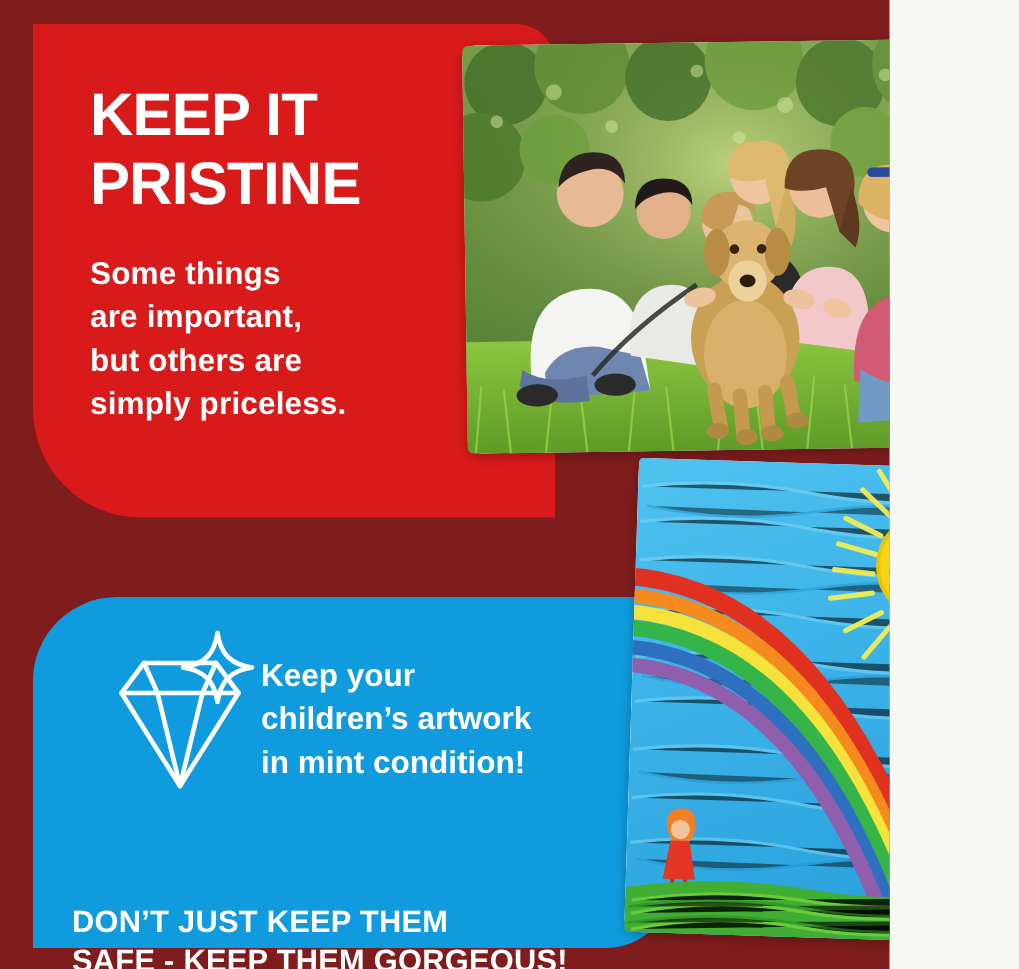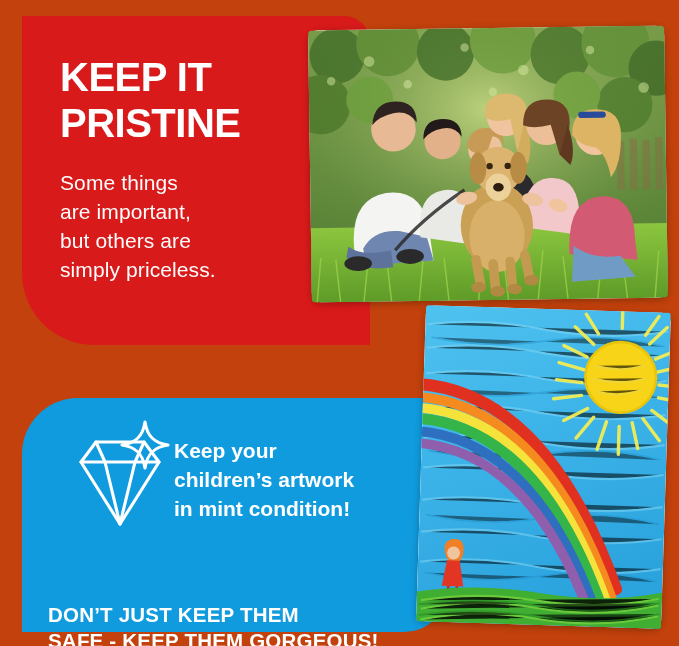--- a/index.html
+++ b/index.html
@@ -3,41 +3,41 @@
 <meta charset="utf-8">
 <style>
   html,body{margin:0;padding:0;}
   body{
     width:679px;height:646px;
     background:#f7f7f5;
     font-family:"Liberation Sans", sans-serif;
     overflow:hidden;
     position:relative;
   }
-  #stage{position:absolute;inset:0;width:679px;height:646px;overflow:hidden;background:#c2410c;}
+  #stage{position:absolute;inset:0;width:593px;height:646px;overflow:hidden;background:#7f1d1d;}
 
   
   .red-panel{
     position:absolute;left:22px;top:16px;width:348px;height:329px;
     background:#d81a1a;
     border-radius:0 26px 0 72px;
     z-index:2;
   }
   .red-head{
     position:absolute;left:38px;top:38px;width:300px;
     color:#ffffff;
     font-size:40px;line-height:46px;
     font-weight:800;letter-spacing:-0.5px;
     white-space:pre-line;
   }
   .red-sub{
     position:absolute;left:38px;top:152px;width:290px;
     color:#fdfdfd;
     font-size:21px;line-height:29px;
-    font-weight:400;letter-spacing:0.1px;
+    font-weight:700;letter-spacing:0.1px;
     white-space:pre-line;
   }
 
   
   .blue-panel{
     position:absolute;left:22px;top:398px;width:426px;height:234px;
     background:#109bde;
     border-radius:56px 0 44px 0;
     z-index:2;
   }

